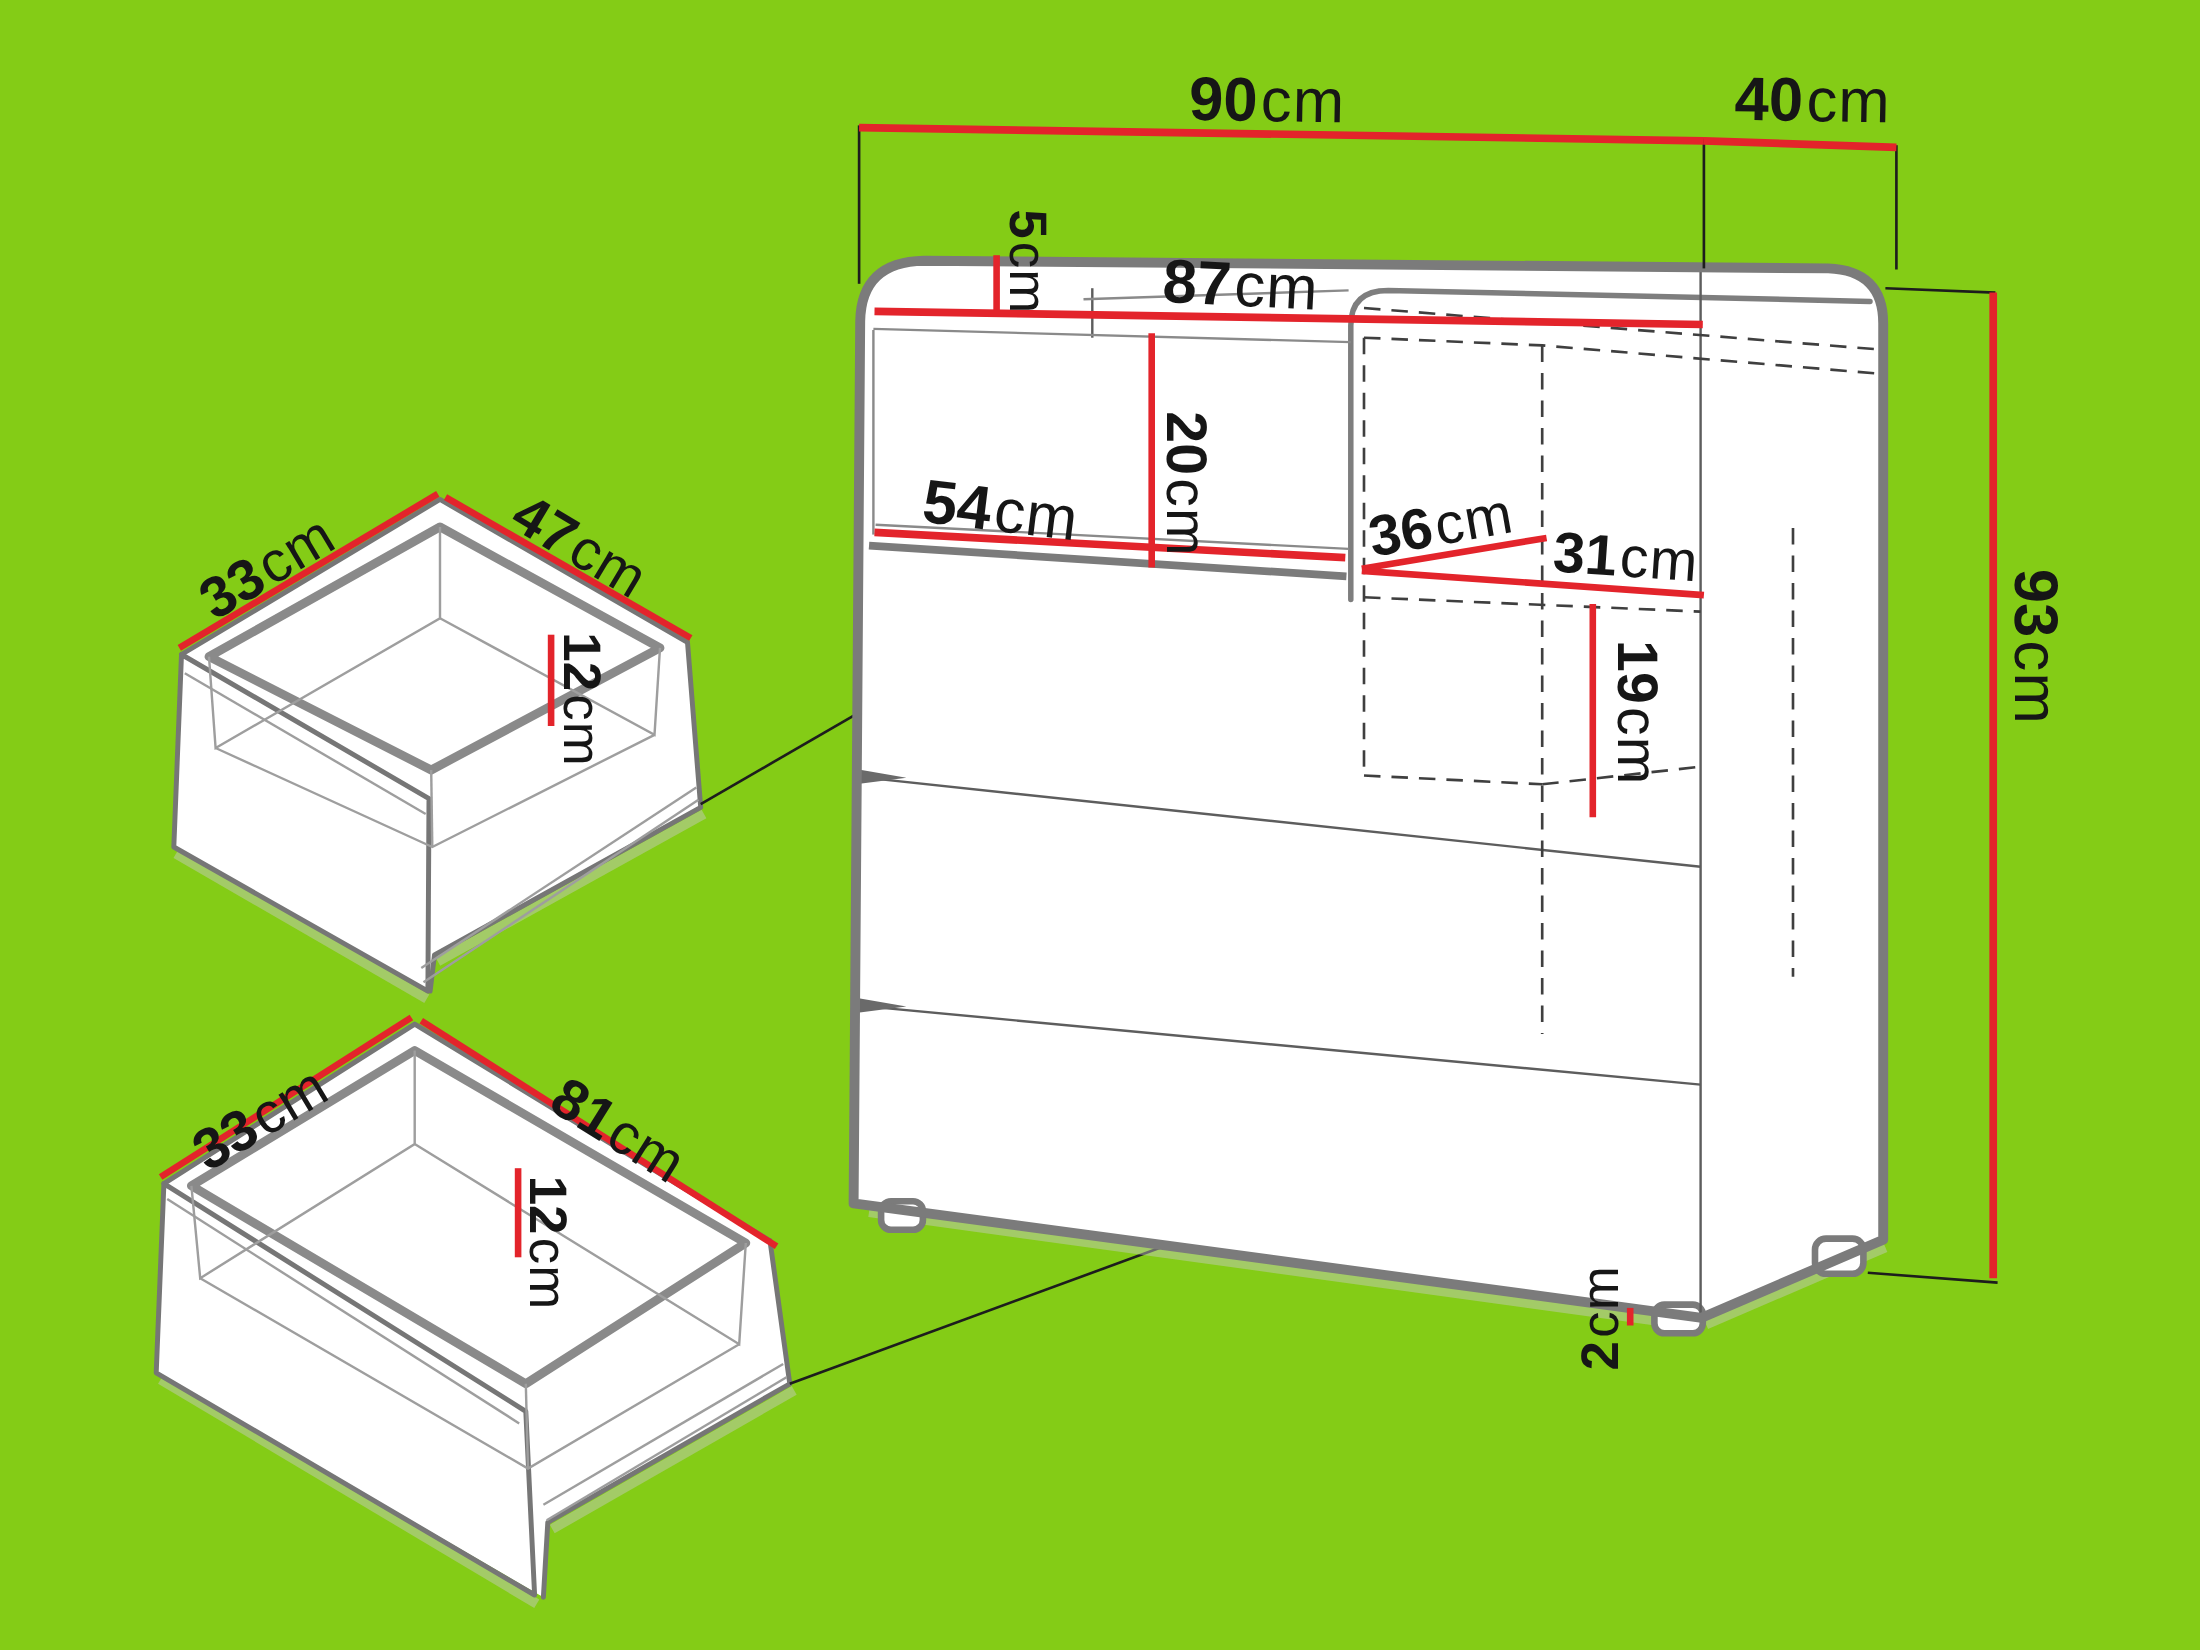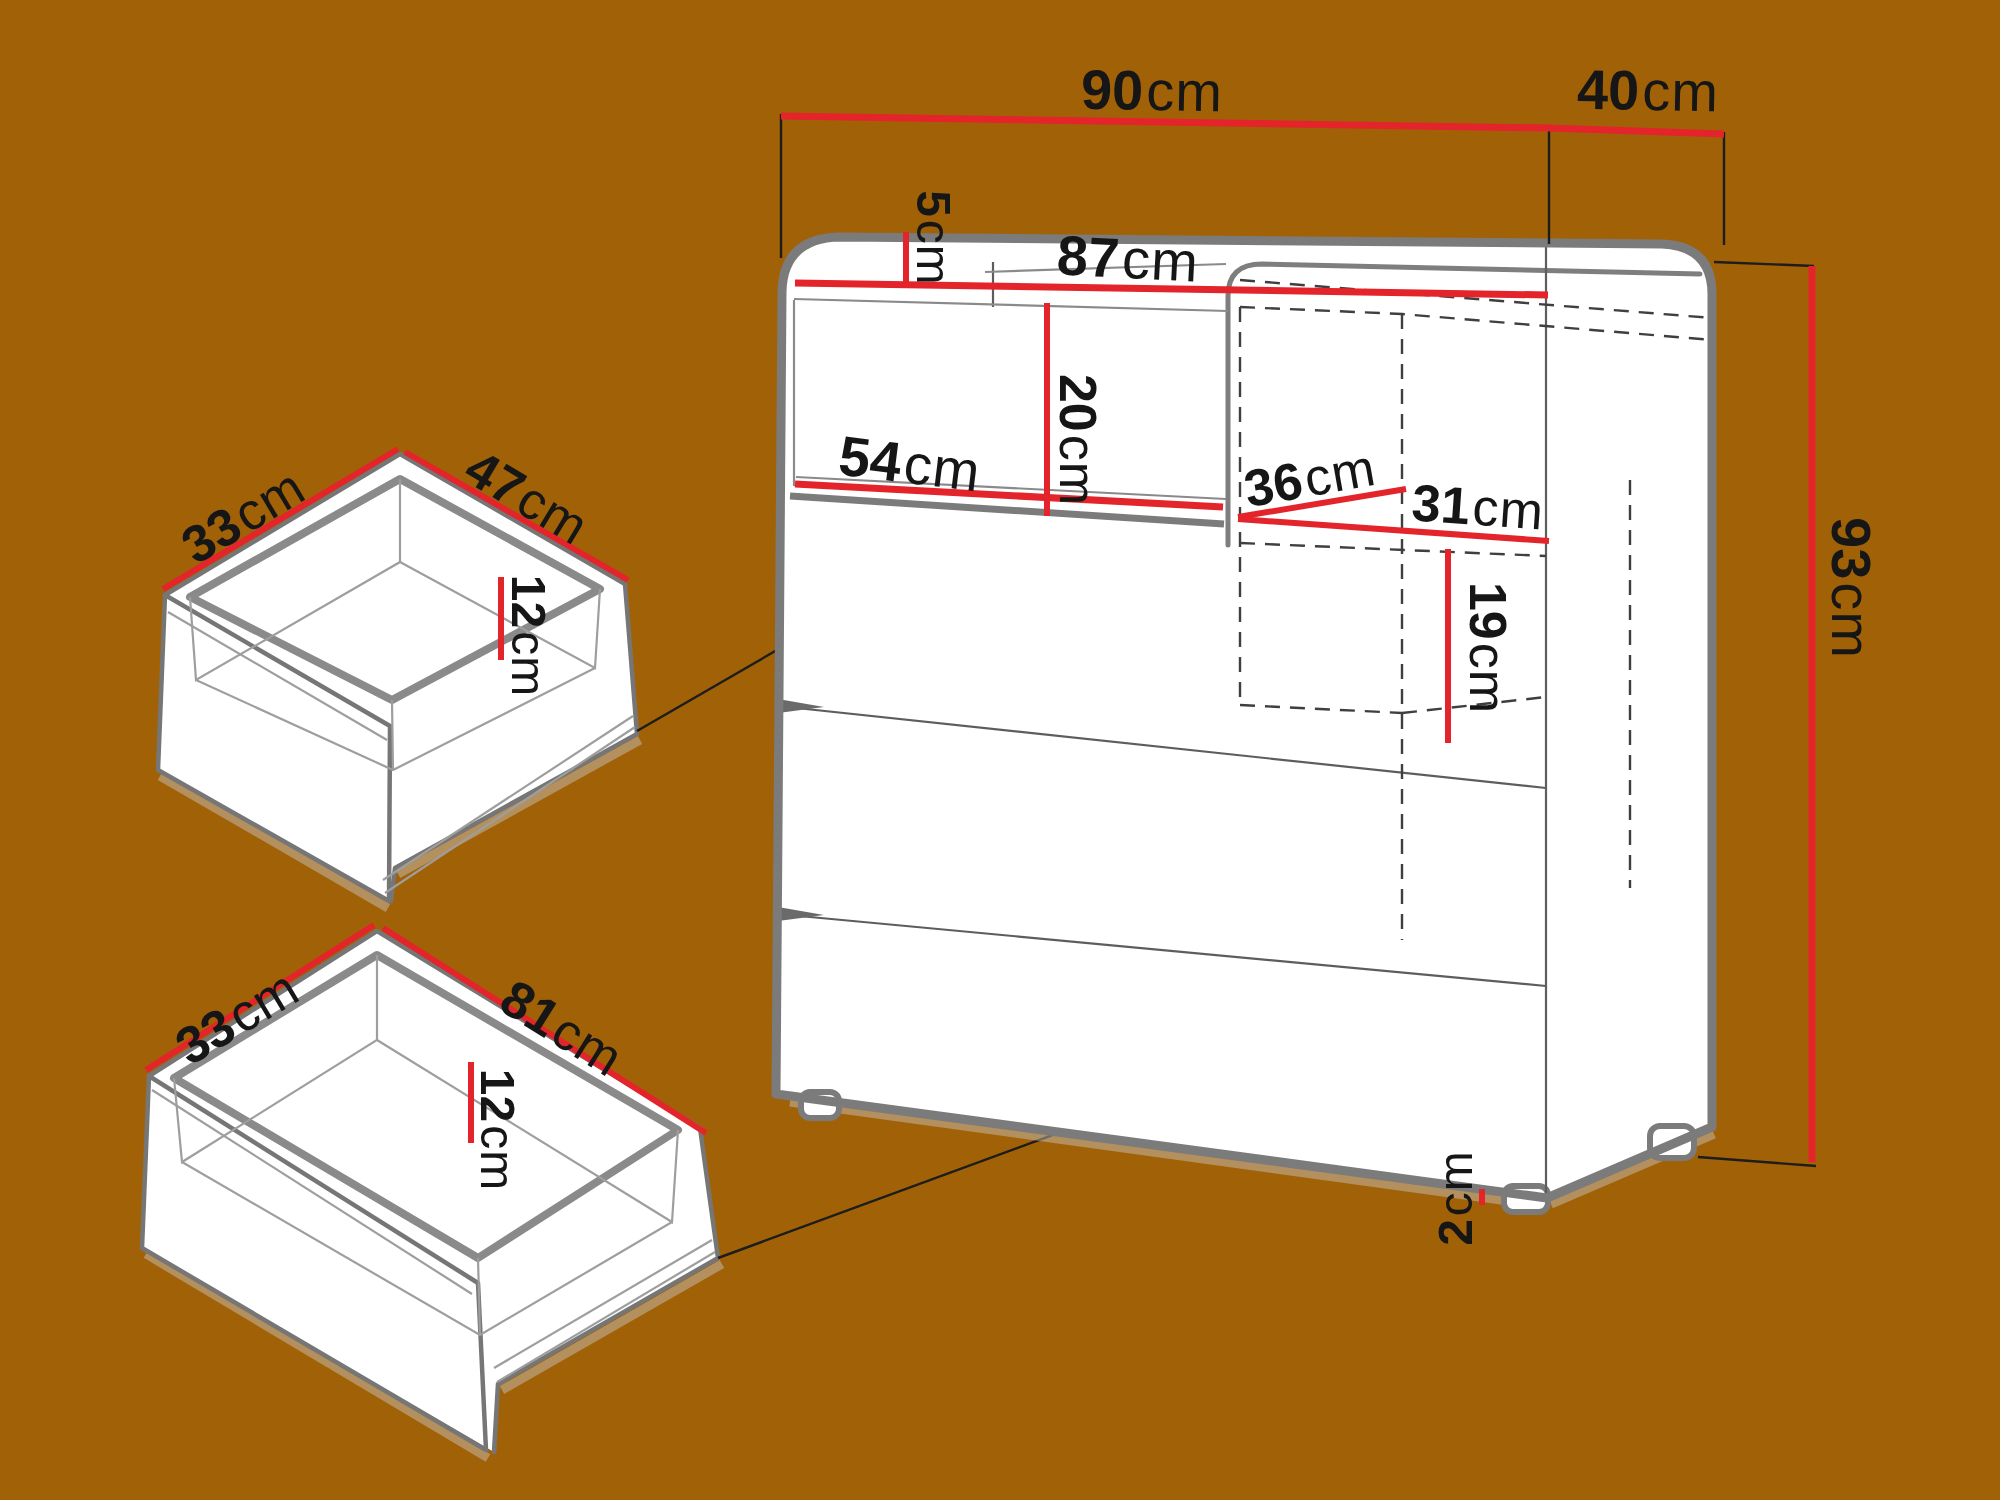--- a/index.html
+++ b/index.html
@@ -1,16 +1,16 @@
 <!DOCTYPE html>
 <html><head>
 <meta charset="utf-8">
 <style>
   html,body{margin:0;padding:0;background:#ffffff;}
-  .stage{width:2000px;height:1500px;position:relative;background:#a16207;overflow:hidden;
+  .stage{width:2000px;height:1500px;position:relative;background:#84cc16;overflow:hidden;
          font-family:"Liberation Sans", sans-serif;}
   svg{position:absolute;left:0;top:0;}
   text{fill:#161616;}
   .val{font-weight:700;}
   .unit{font-weight:400;letter-spacing:1px;}
   .lbl{font-size:56px;}
   .lbl-s{font-size:48px;}
   .lbl-m{font-size:52px;}
   .red{stroke:#e3242b;stroke-width:7;fill:none;stroke-linecap:butt;}
   .redthin{stroke:#e3242b;stroke-width:6;fill:none;}

